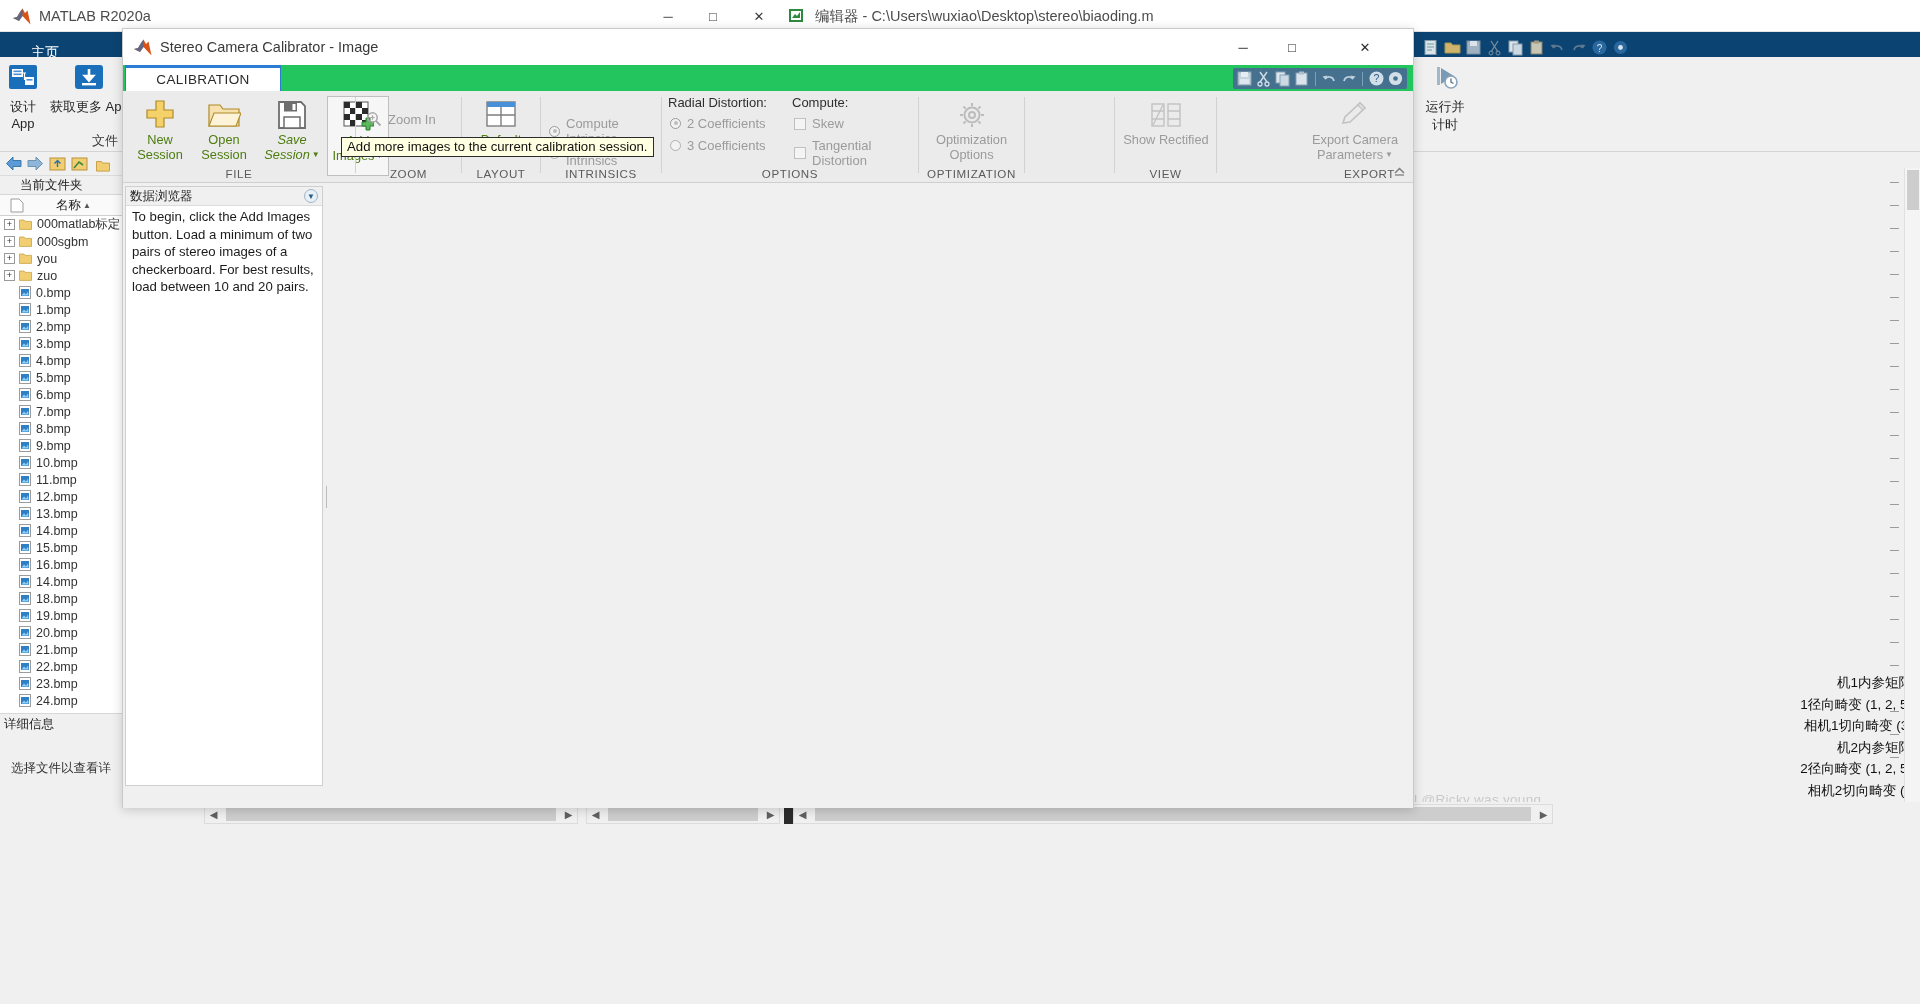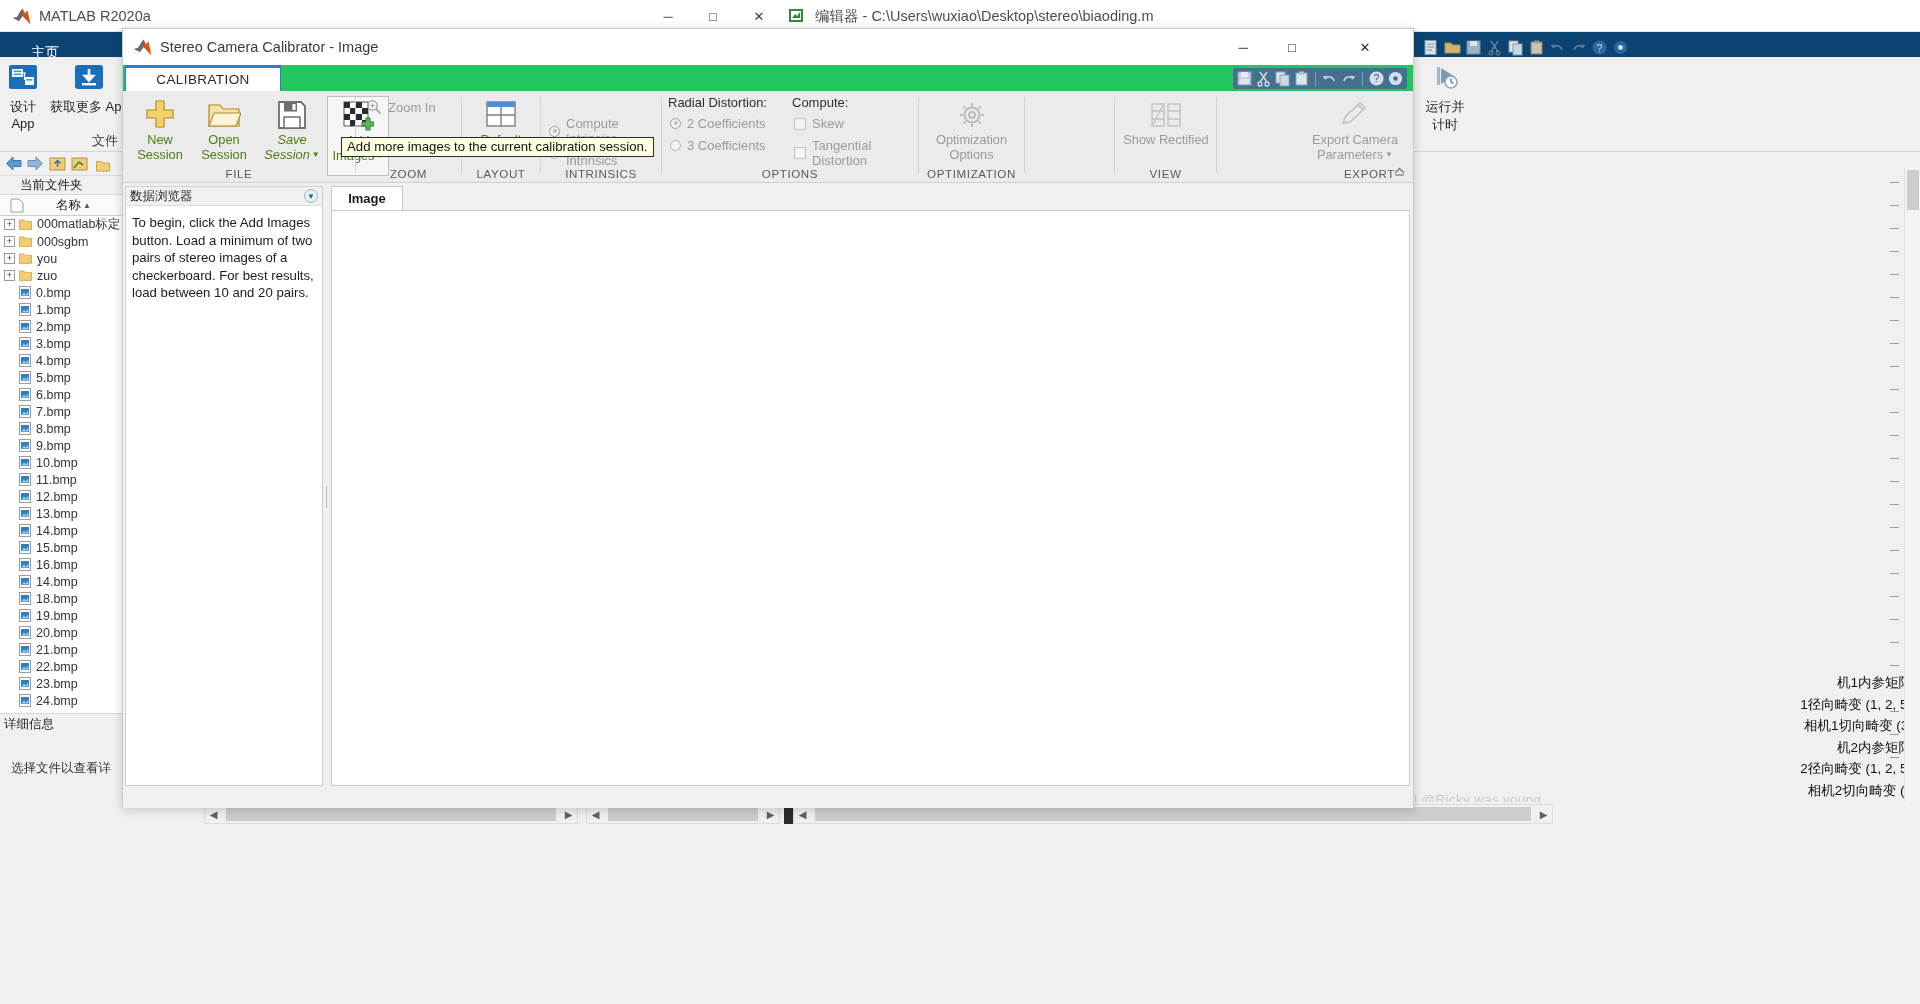--- a/index.html
+++ b/index.html
@@ -109,21 +109,21 @@
   .radio.on::after { content:''; display:block; width:4px; height:4px; border-radius:50%; background:#bdbdbd; margin:2.2px auto; }
   .chk { width:12px; height:12px; border:1.4px solid #c0c0c0; background:#f4f4f4; flex:none; }
   .ribbon-collapse { position:absolute; right:6px; bottom:4px; width:14px; height:14px; color:#7a7a7a; font-size:11px; }
 
   
   .cal-body { position:relative; height:calc(780px - 36px - 26px - 93px); background:#f0f0f0; }
   .dock-left { position:absolute; left:2px; top:3px; width:198px; bottom:22px; background:#ffffff; border:1px solid #cfcfcf; }
   .dock-hdr { height:19px; background:#f0f0f0; border-bottom:1px solid #dcdcdc; display:flex; align-items:center; padding:0 4px; }
   .dock-hdr .dh-t { font-size:12.5px; color:#1f1f1f; flex:1; }
   .dock-hdr .dh-i { width:14px; height:14px; border:1px solid #9fb4c6; border-radius:50%; display:flex; align-items:center; justify-content:center; font-size:8px; color:#2a5d86; background:#e8f0f7;}
-  .dock-text { padding:8px 6px; font-size:13.2px; color:#1b1b1b; line-height:17.6px; }
+  .dock-text { padding:2px 6px; font-size:13.2px; color:#1b1b1b; line-height:17.6px; }
   .dock-splitter { position:absolute; left:200px; top:3px; width:7px; bottom:22px; background:#f0f0f0; }
   .dock-splitter .grip { position:absolute; left:3px; top:50%; width:1px; height:22px; background:#bdbdbd; }
 
   .doc-area { position:absolute; left:208px; top:3px; right:3px; bottom:22px; background:#f0f0f0; }
   .doc-tabrow { height:24px; background:#f0f0f0; display:flex; align-items:flex-end; }
   .doc-tab { width:72px; height:24px; background:#ffffff; border:1px solid #c8c8c8; border-bottom:none; display:flex; align-items:center; justify-content:center; font-size:13px; color:#1a1a1a; font-weight:bold; }
   .doc-canvas { position:absolute; left:0; top:24px; right:0; bottom:0; background:#ffffff; border:1px solid #c8c8c8; }
   .cal-statusbar { position:absolute; left:0; right:0; bottom:0; height:22px; background:#f0f0f0; }
 
   
@@ -733,21 +733,21 @@
           <div class="bl" style="display:flex;align-items:center;justify-content:center;gap:1px;">
             <span>Images</span>
             <span style="font-size:8px;">▼</span>
           </div>
         </div>
         <div class="sect-label">FILE</div>
       </div>
       <div class="sect-div" style="left:232px;"></div>
 
       <div class="sect" style="left:233px; width:105px;">
-        <div class="sm-row" style="left:10px; top:8px;">
+        <div class="sm-row" style="left:10px; top:20px;">
           <span style="width:16px;height:16px;">
             <svg width="16" height="16" viewBox="0 0 16 16">
                 <circle cx="6.5" cy="6.5" r="4.7" fill="none" stroke="#a8a8a8" stroke-width="1.5"></circle>
                 <path d="M10 10 L14.5 14.5" stroke="#a8a8a8" stroke-width="1.8"></path>
                 <path d="M4.3 6.5h4.4M6.5 4.3v4.4" stroke="#a8a8a8" stroke-width="1.2"></path>
               </svg>
           </span>
           <span>Zoom In</span>
         </div>
         <div class="sm-row" style="left:10px; top:48px;">
@@ -887,26 +887,20 @@
           <span class="dh-t">数据浏览器</span>
           <span class="dh-i">▼</span>
         </div>
         <div class="dock-text">To begin, click the Add Images button. Load a minimum of two pairs of stereo images of a checkerboard. For best results, load between 10 and 20 pairs.</div>
       </div>
 
       <div class="dock-splitter">
           <div class="grip"></div>
         </div>
 
-      <div class="doc-area">
-        <div class="doc-tabrow">
-          <div class="doc-tab">Image</div>
-        </div>
-        <div class="doc-canvas"></div>
-      </div>
 
       <div class="cal-statusbar"></div>
     </div>
   </div>
 
   <div class="tooltip">Add more images to the current calibration session.</div>
 
 </div>
 
 </body></html>

